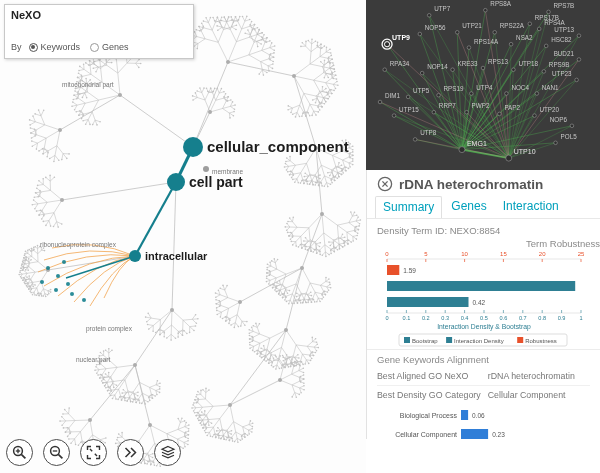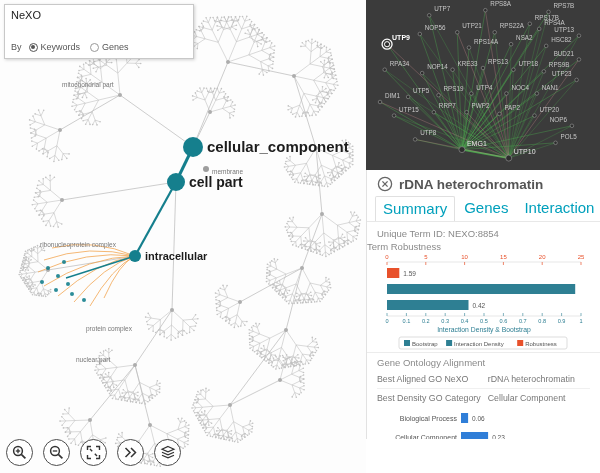--- a/index.html
+++ b/index.html
@@ -3,21 +3,21 @@
 <meta charset="utf-8">
 <style>
   html,body{margin:0;padding:0}
   body{width:600px;height:473px;position:relative;font-family:"Liberation Sans",sans-serif;background:#fff;overflow:hidden}
   svg{font-family:"Liberation Sans",sans-serif}
 
   .left-panel{position:absolute;left:0;top:0;width:366px;height:473px;background:#fdfdfd;overflow:hidden}
   #tree-svg{position:absolute;left:0;top:0}
 
   .search-card{position:absolute;left:4px;top:4px;width:176px;background:#fff;border:1px solid #c8c8c8;box-shadow:1px 1px 3px rgba(0,0,0,.18);padding:4px 6px 6px;z-index:3}
-  .search-title{font-size:11px;font-weight:normal;color:#222;margin-bottom:3px}
+  .search-title{font-size:11px;font-weight:bold;color:#222;margin-bottom:3px}
   .search-row{display:flex;align-items:center;gap:3px}
   .search-row input{flex:1;min-width:0;height:17px;border:1px solid #d5d5d5;font-size:8.5px;padding:0 4px;color:#333;outline:none;font-family:inherit}
   .search-row input::placeholder{color:#aaa}
   .icon-btn{width:15px;height:15px;display:flex;align-items:center;justify-content:center;cursor:pointer}
   .radio-row{display:flex;align-items:center;margin-top:21px;font-size:9px;color:#555;gap:7px}
   .radio-opts{display:flex;gap:10px;align-items:flex-end}
   .radio-opt{display:flex;align-items:center;gap:3px;cursor:pointer}
   .radio{width:9px;height:9px;border:1px solid #999;border-radius:50%;position:relative;display:inline-block;background:#fff;box-sizing:border-box}
   .radio.sel{border-color:#555}
   .radio.sel::after{content:"";position:absolute;left:1.5px;top:1.5px;right:1.5px;bottom:1.5px;background:#555;border-radius:50%}
@@ -25,24 +25,24 @@
   .tree-toolbar{position:absolute;left:6px;bottom:7px;display:flex;gap:10px;z-index:3}
   .tool-btn{width:27px;height:27px;border:1.6px solid #4c4c4c;border-radius:50%;background:rgba(255,255,255,.92);display:flex;align-items:center;justify-content:center;padding:0;cursor:pointer}
 
   .network-panel{position:absolute;left:366px;top:0;width:234px;height:170px;background:#3b3b3b}
 
   .detail-panel{position:absolute;left:366px;top:170px;width:234px;height:269px;background:#fff;border-left:1px solid #e2e2e2;overflow:hidden;box-sizing:border-box}
   .detail-header{display:flex;align-items:center;gap:6px;padding:6px 10px 2px}
   .detail-header h2{font-size:13.5px;color:#555;font-weight:bold;margin:0}
   .close-btn{display:flex;cursor:pointer}
   .tabs{display:flex;gap:2px;padding:2px 8px 0;border-bottom:1px solid #e8e8e8}
-  .tab{font-size:15px;color:#00a0bc;padding:3px 7px 4px;cursor:pointer}
+  .tab{font-size:12px;color:#00a0bc;padding:3px 7px 4px;cursor:pointer}
   .tab.active{border:1px solid #e0e0e0;border-bottom:none;border-radius:2px 2px 0 0}
   .term-id{font-size:9.5px;color:#8a8a8a;padding:6px 10px 0}
-  .rb-title{font-size:9.5px;color:#8a8a8a;text-align:left;padding:2px 0 0}
+  .rb-title{font-size:9.5px;color:#8a8a8a;text-align:right;padding:2px 0 0}
   .chart{display:block;margin:0 10px}
   .section-bar{font-size:9.5px;color:#8a8a8a;padding:4px 10px 2px;border-top:1px solid #ececec;margin-top:2px}
   #go-table{margin:0 10px;font-size:8.8px;color:#777}
   .go-row{display:flex;border-top:1px solid #f0f0f0;padding:4px 0}
   .go-row:first-child{border-top:none}
   .go-key{width:52%}
   .go-val{flex:1}
 </style>
 </head>
 <body>
@@ -1401,21 +1401,21 @@
           <line x1="10.6" y1="5.4" x2="5.4" y2="10.6" stroke="#666" stroke-width="1.3"></line>
         </svg>
     </span>
     <h2>rDNA heterochromatin</h2>
   </div>
   <div id="tabs" class="tabs">
       <div class="tab active">Summary</div>
       <div class="tab">Genes</div>
       <div class="tab">Interaction</div>
     </div>
-  <div class="term-id">Unique Term ID: NEXO:8854</div>
+  <div class="term-id">Density Term ID: NEXO:8854</div>
   <div class="rb-title">Term Robustness</div>
   <svg id="robustness-svg" class="chart" width="214" height="98" viewBox="0 0 214 98">
       <line x1="10" y1="10" x2="204" y2="10" stroke="#ddd" stroke-width="0.7"></line>
       <line x1="10" y1="10" x2="10" y2="13" stroke="#e8512b" stroke-width="0.7"></line>
       <text x="10" y="7" text-anchor="middle" font-size="6" fill="#e8512b">0</text>
       <line x1="48.800000000000004" y1="10" x2="48.800000000000004" y2="13" stroke="#e8512b" stroke-width="0.7"></line>
       <text x="48.800000000000004" y="7" text-anchor="middle" font-size="6" fill="#e8512b">5</text>
       <line x1="87.60000000000001" y1="10" x2="87.60000000000001" y2="13" stroke="#e8512b" stroke-width="0.7"></line>
       <text x="87.60000000000001" y="7" text-anchor="middle" font-size="6" fill="#e8512b">10</text>
       <line x1="126.39999999999999" y1="10" x2="126.39999999999999" y2="13" stroke="#e8512b" stroke-width="0.7"></line>
@@ -1454,21 +1454,21 @@
       <text x="204" y="71" text-anchor="middle" font-size="5.6" fill="#2e7f93">1</text>
       <text x="107" y="80" text-anchor="middle" font-size="6.8" fill="#2e7f93">Interaction Density &amp; Bootstrap</text>
       <rect x="22" y="85" width="168" height="12" fill="none" stroke="#ddd" rx="2"></rect>
       <rect x="27" y="88" width="6" height="6" fill="#2e7f93"></rect>
       <text x="35" y="93.5" font-size="6" fill="#555">Bootstrap</text>
       <rect x="69.1" y="88" width="6" height="6" fill="#2e7f93"></rect>
       <text x="77.1" y="93.5" font-size="6" fill="#555">Interaction Density</text>
       <rect x="140.2" y="88" width="6" height="6" fill="#e8512b"></rect>
       <text x="148.2" y="93.5" font-size="6" fill="#555">Robustness</text>
     </svg>
-  <div class="section-bar">Gene Ontology Alignment</div>
+  <div class="section-bar">Gene Keywords Alignment</div>
   <div id="go-table">
       <div class="go-row">
         <div class="go-key">Best Aligned GO NeXO</div>
         <div class="go-val">rDNA heterochromatin</div>
       </div>
       <div class="go-row">
         <div class="go-key">Best Density GO Category</div>
         <div class="go-val">Cellular Component</div>
       </div>
     </div>

